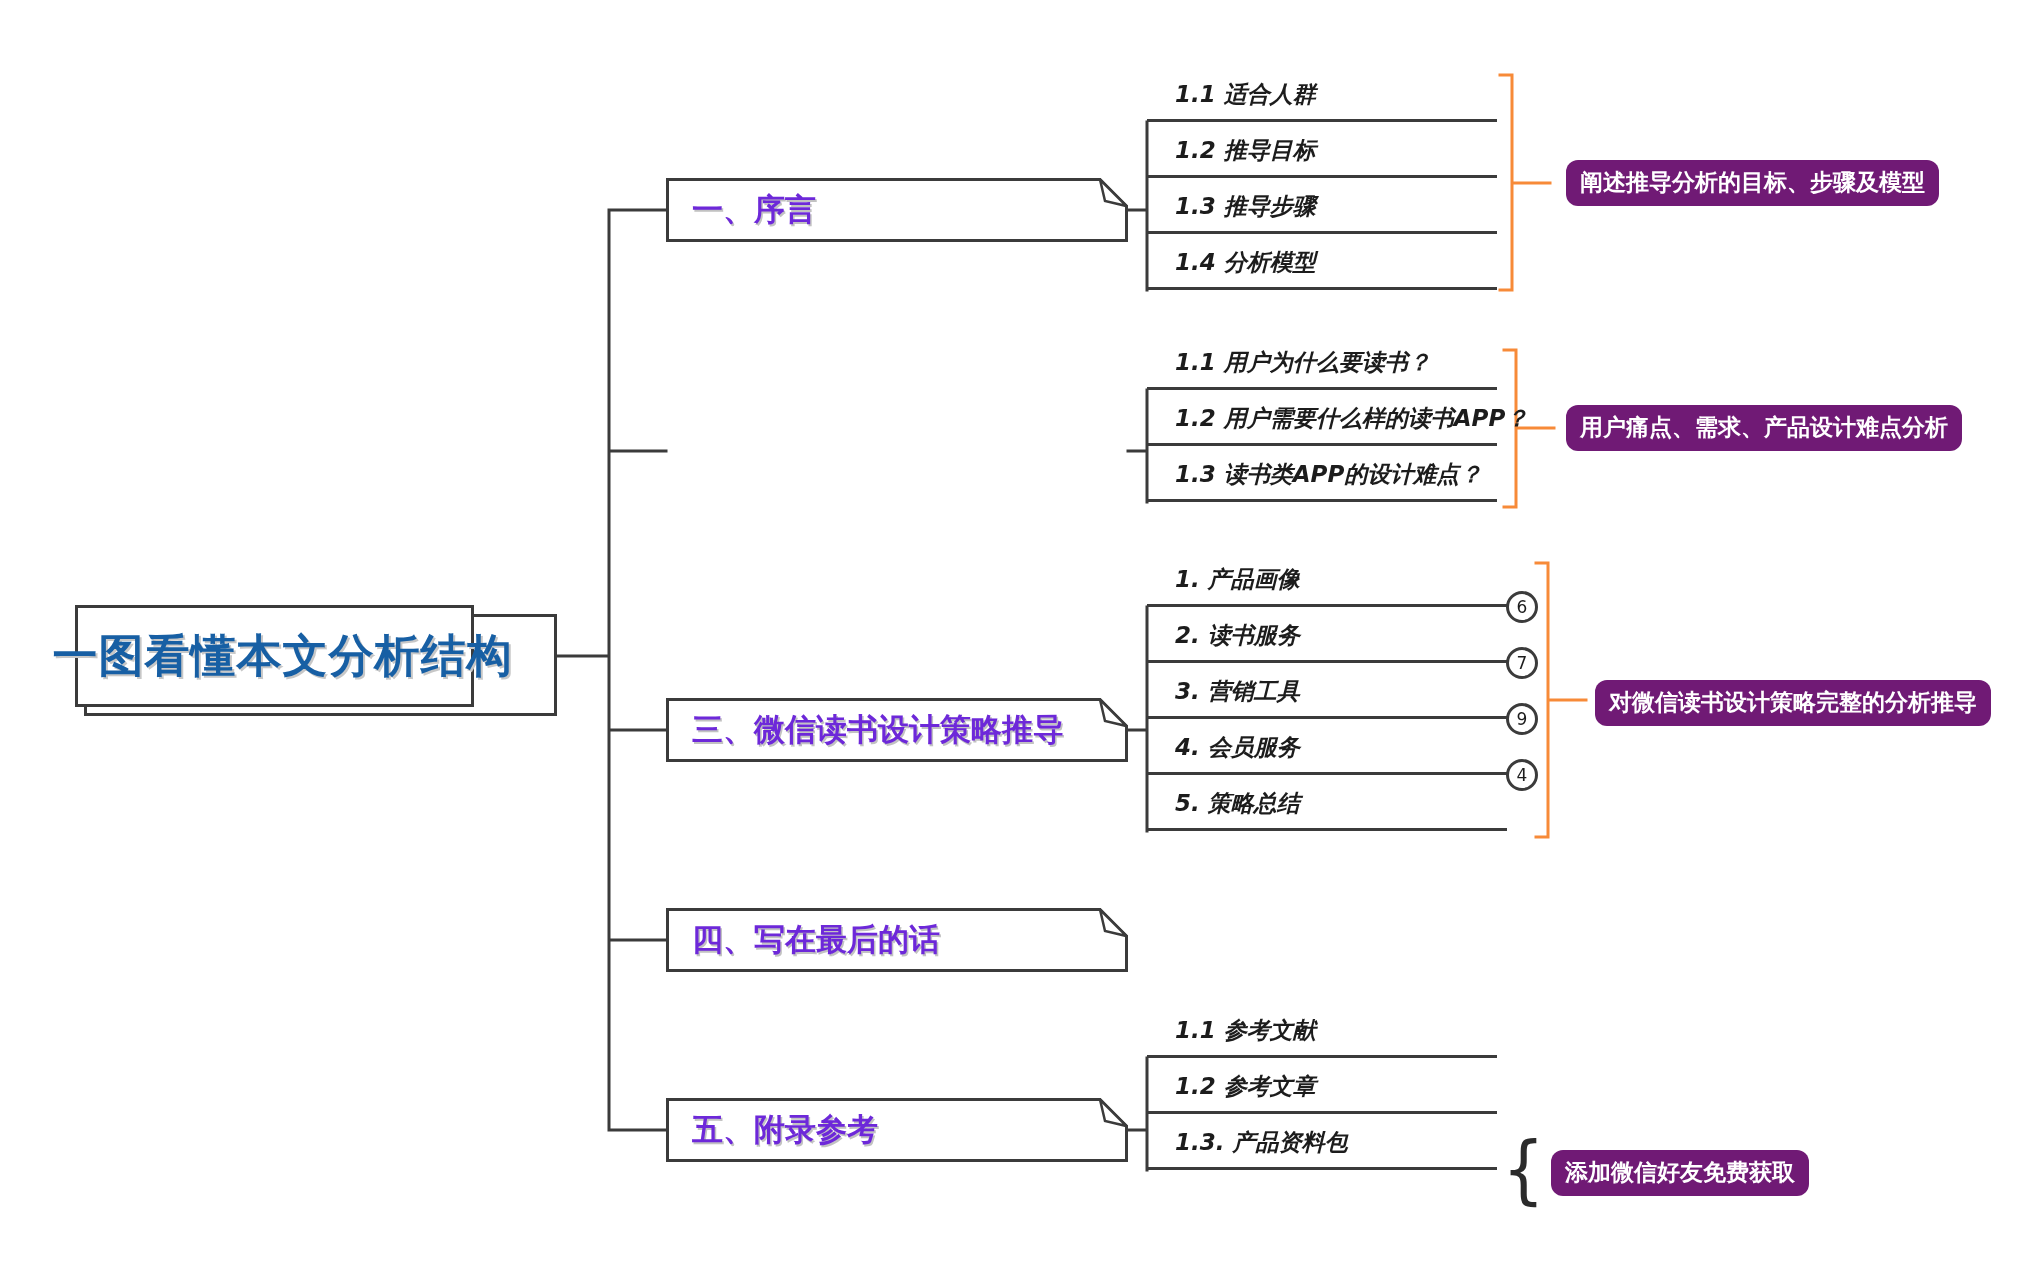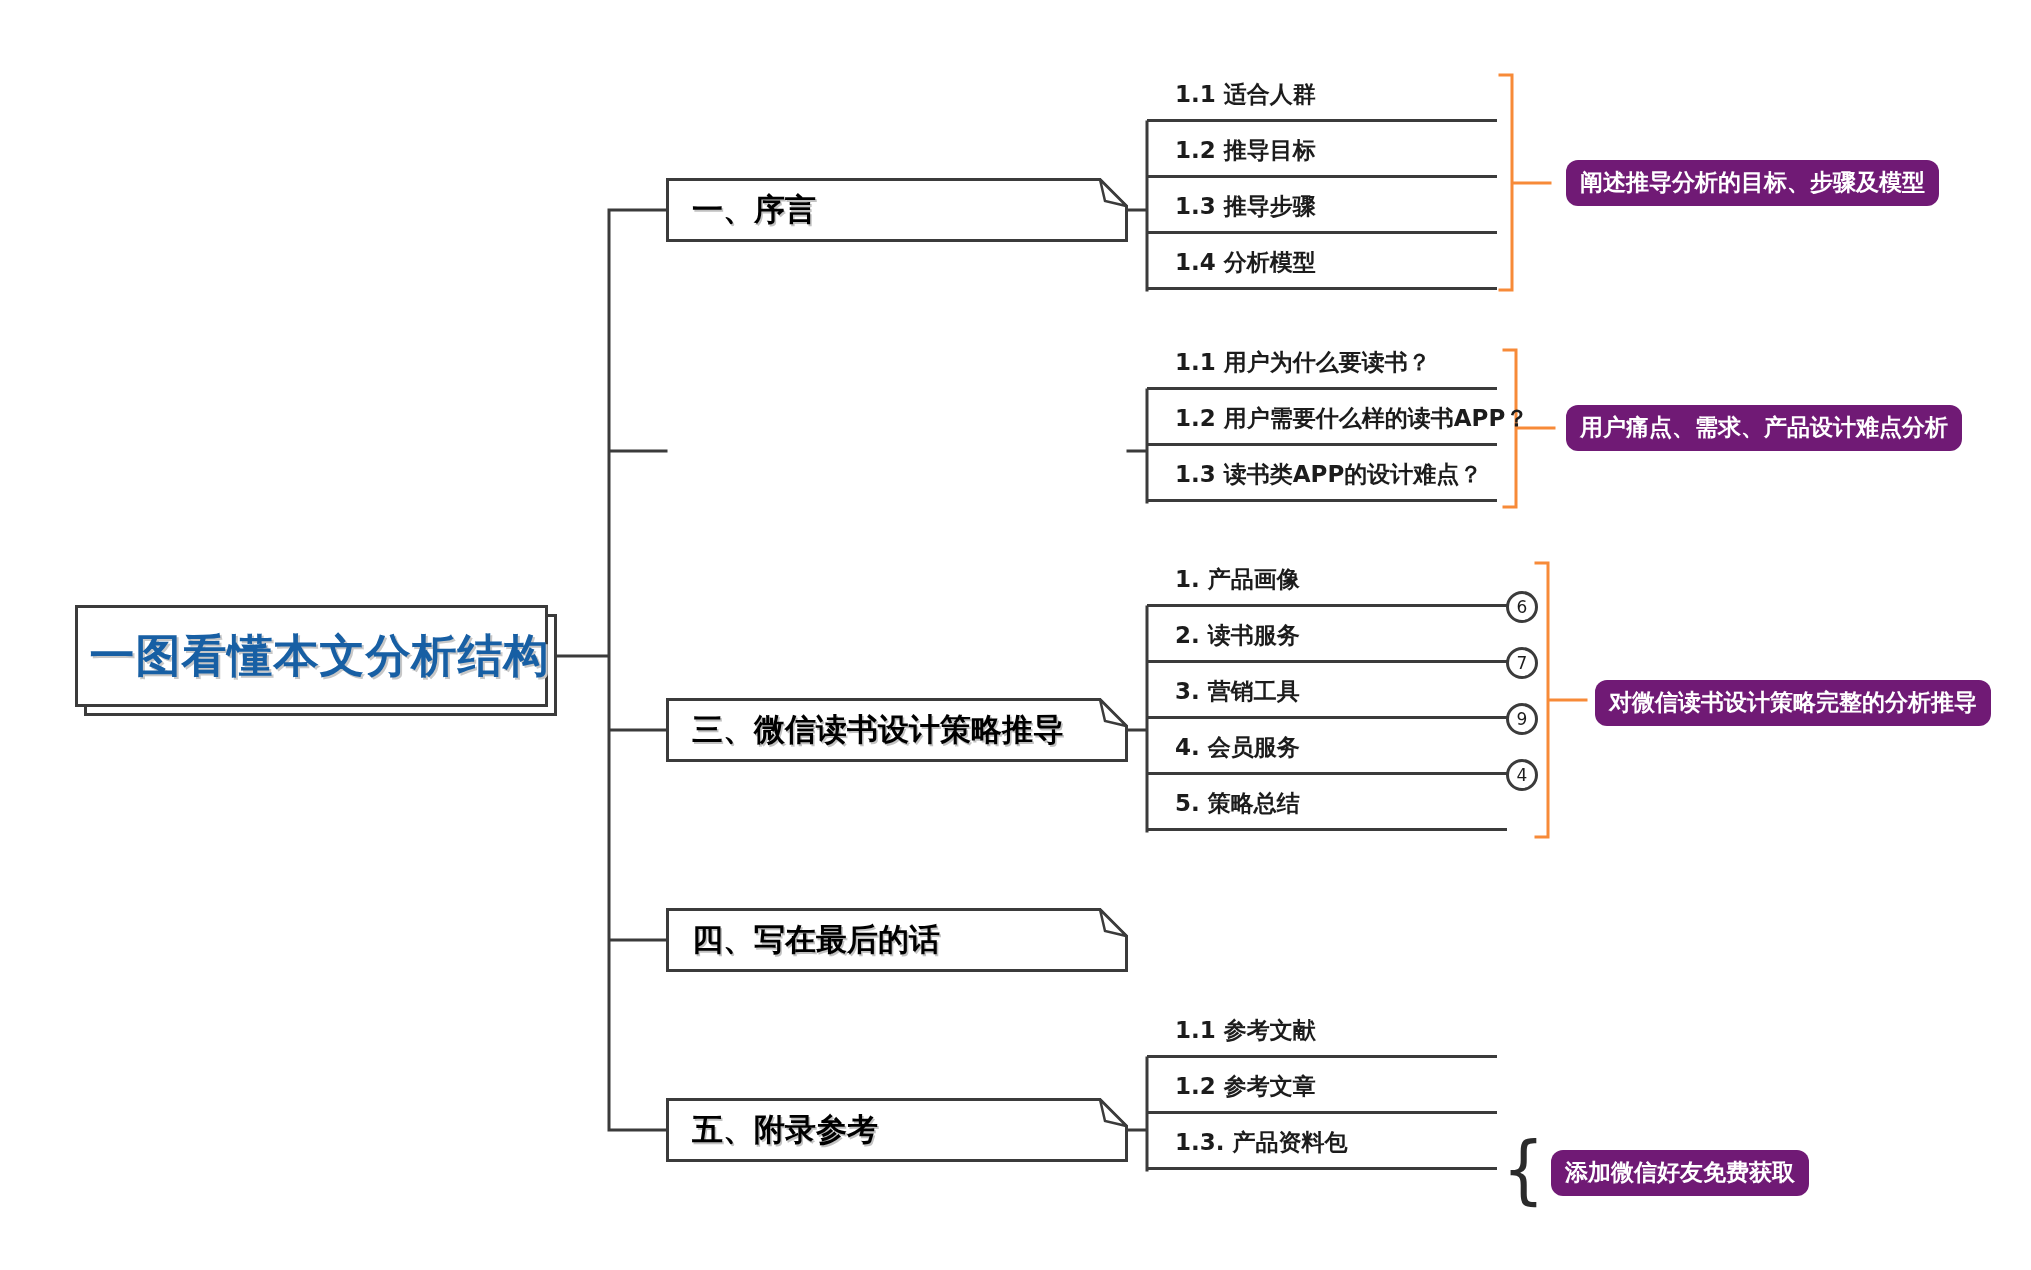--- a/index.html
+++ b/index.html
@@ -10,47 +10,47 @@
   .wires { position:absolute; left:0; top:0; z-index:1; }
   .wire  { stroke:#3b3b3b; stroke-width:3; fill:none; stroke-linecap:square; }
   .bracket { stroke:#f78a38; stroke-width:3; fill:none; stroke-linecap:square; }
 
   
   .root-shadow {
     position:absolute; left:84px; top:614px; width:473px; height:102px;
     background:#ffffff; border:3px solid #3b3b3b; z-index:2; box-sizing:border-box;
   }
   .root-box {
-    position:absolute; left:75px; top:605px; width:473px; height:102px;
+    position:absolute; left:75px; top:605px; width:399px; height:102px;
     background:#ffffff; border:3px solid #3b3b3b; z-index:3; box-sizing:border-box;
     display:flex; align-items:center; justify-content:center;padding-left:16px;
   }
   .root-title {
     color:#175fa4; font-size:45px; font-weight:700; letter-spacing:1px;
     text-shadow:2px 2px 0 #c7c7c7; white-space:nowrap;
   }
 
   
   .branch {
     position:absolute; left:666px; width:462px; height:64px; z-index:3;
   }
   .branch svg { position:absolute; left:0; top:0; }
   .note-body { fill:#ffffff; stroke:#3b3b3b; stroke-width:3; stroke-linejoin:miter; }
   .note-flap { fill:#ffffff; stroke:#3b3b3b; stroke-width:2.5; stroke-linejoin:miter; }
   .branch-title {
     position:absolute; left:26px; top:0; height:64px; display:flex; align-items:center;
-    color:#000000; font-size:31px; font-weight:700; white-space:nowrap;
+    color:#6d28d9; font-size:31px; font-weight:700; white-space:nowrap;
     text-shadow:1.5px 1.5px 0 #c2c2c2;
   }
 
   
   .kids { position:absolute; z-index:3; }
   .kid {
     box-sizing:border-box; height:56px; border-bottom:3px solid #3b3b3b;
-    display:flex; align-items:flex-end; padding:0 0 9px 28px;
+    display:flex; align-items:flex-end; padding:0 0 9px 28px;font-style:italic;
   }
   .kid span {
     color:#1c1c1c; font-size:23px; font-weight:600; white-space:nowrap;
   }
 
   
   .badge {
     position:absolute; width:26px; height:26px; border:3px solid #3b3b3b; border-radius:50%;
     background:#ffffff; z-index:4; display:flex; align-items:center; justify-content:center;
     color:#1c1c1c; font-size:17px; font-weight:400;

